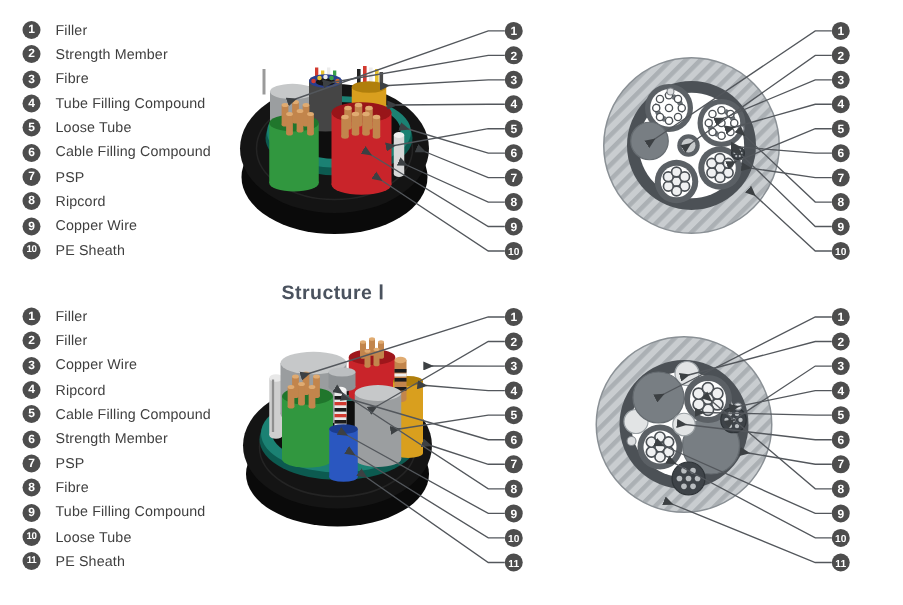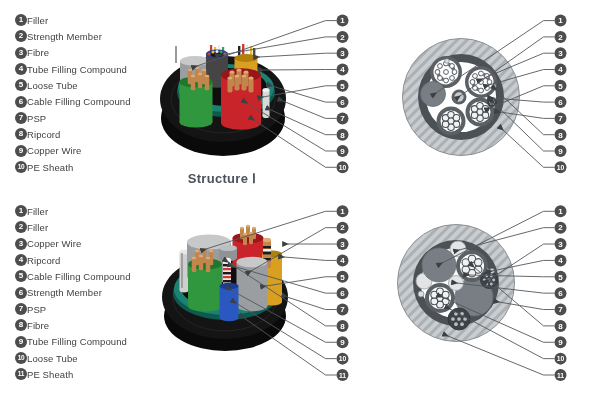--- a/index.html
+++ b/index.html
@@ -13,29 +13,29 @@
   #legend2{top:203px;}
   .lrow{display:flex;align-items:center;height:16.33px;}
   .lbadge{
     width:12px;height:12px;border-radius:50%;
     background:var(--badge,#4d4d4d);color:#fff;
     font-size:8px;font-weight:bold;line-height:12px;
     display:flex;align-items:center;justify-content:center;flex:0 0 12px;
   }
   .lbadge.two{font-size:6.5px;letter-spacing:-0.3px;}
   .ltext{
-    font-size:9.5px;color:var(--legendText,#3f3f3f);
+    margin-left:10px;font-size:9.5px;color:var(--legendText,#3f3f3f);
     white-space:nowrap;letter-spacing:0.1px;
   }
   .structure-label{
     position:absolute;width:110px;text-align:center;
     font-size:13px;font-weight:bold;letter-spacing:0.3px;
     color:var(--labelText,#4a525e);
   }
-  #label1{left:167px;top:171px;}
+  #label1{left:167px;top:187px;}
   #label2{left:172px;top:372px;}
   svg text.bnum{font-family:"Liberation Sans",sans-serif;font-weight:bold;fill:#ffffff;}
 </style>
 </head>
 <body>
 
 <div id="stage">
 
   <svg id="gfx" width="602" height="403" viewBox="0 0 602 403">
     <defs>

